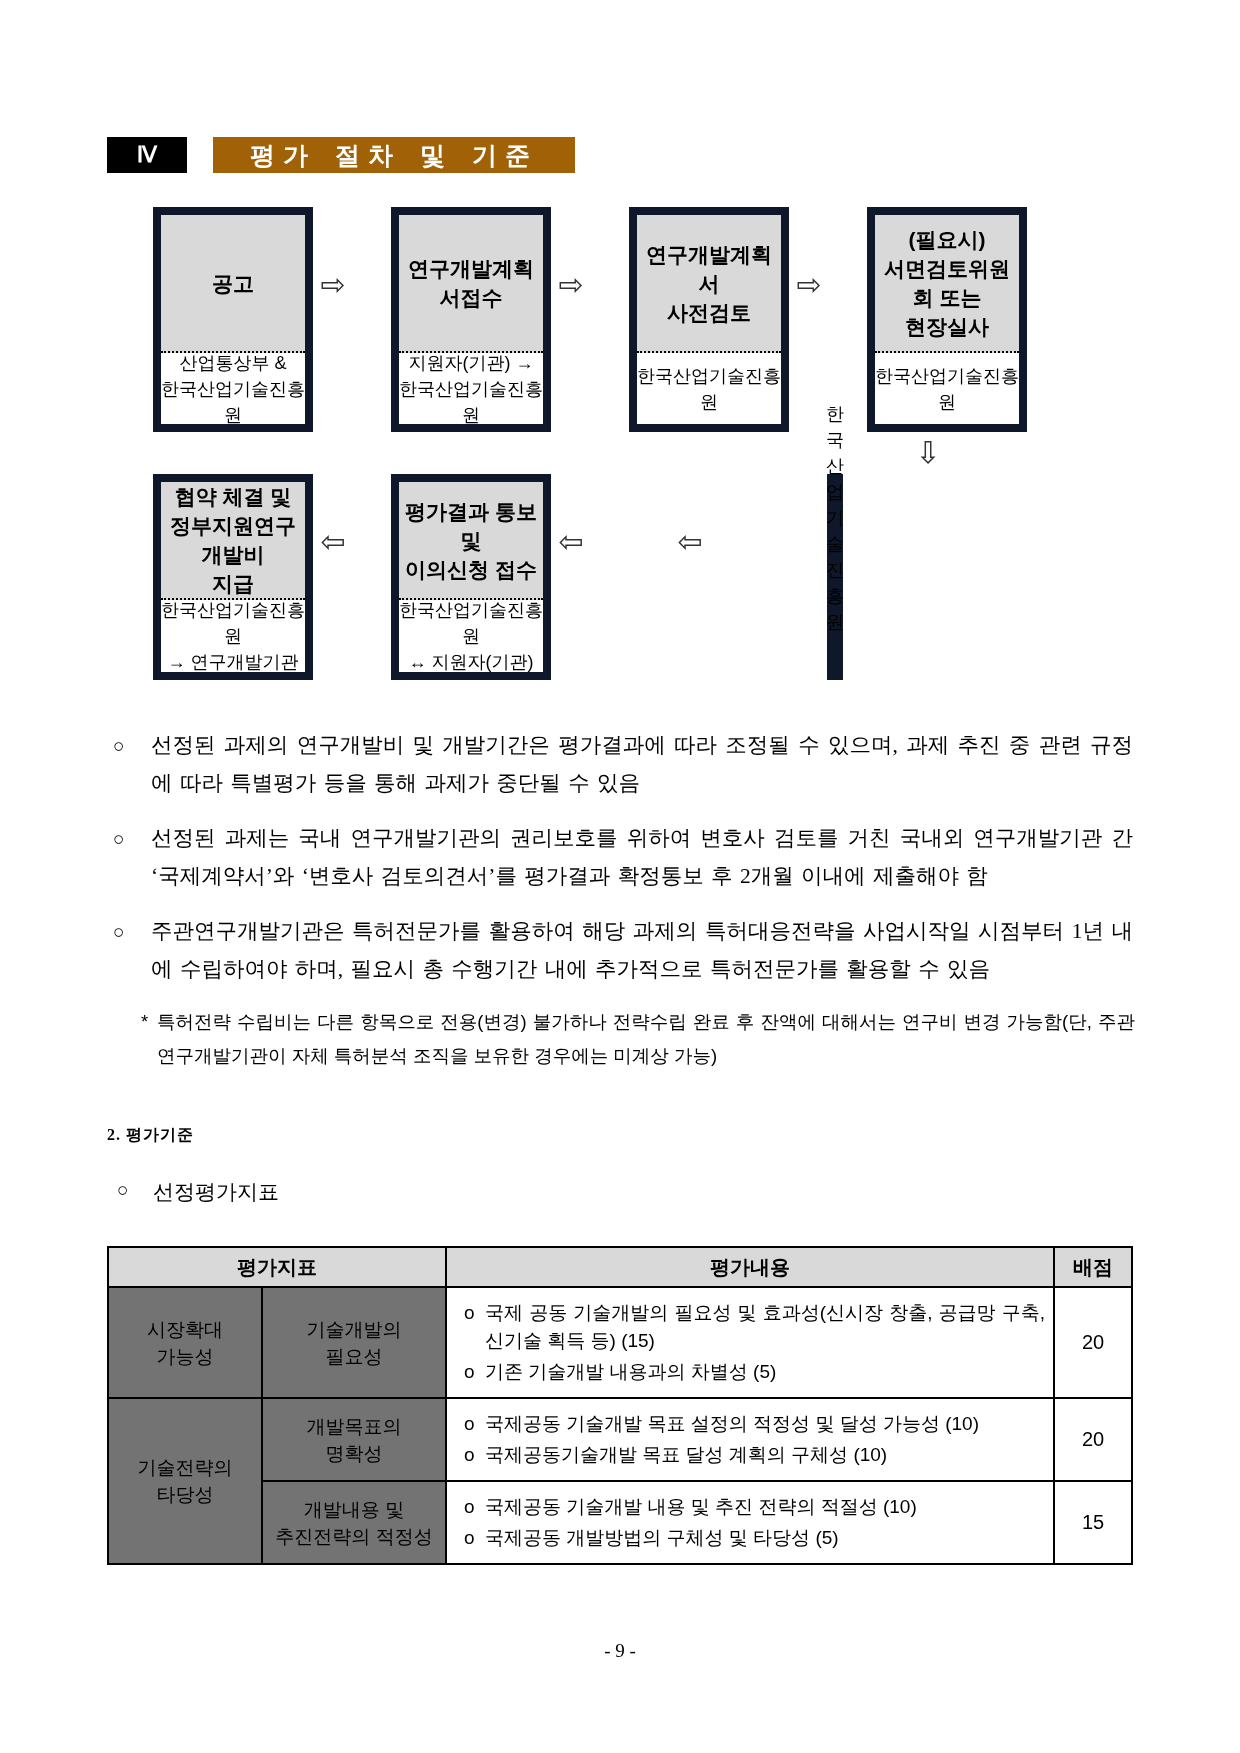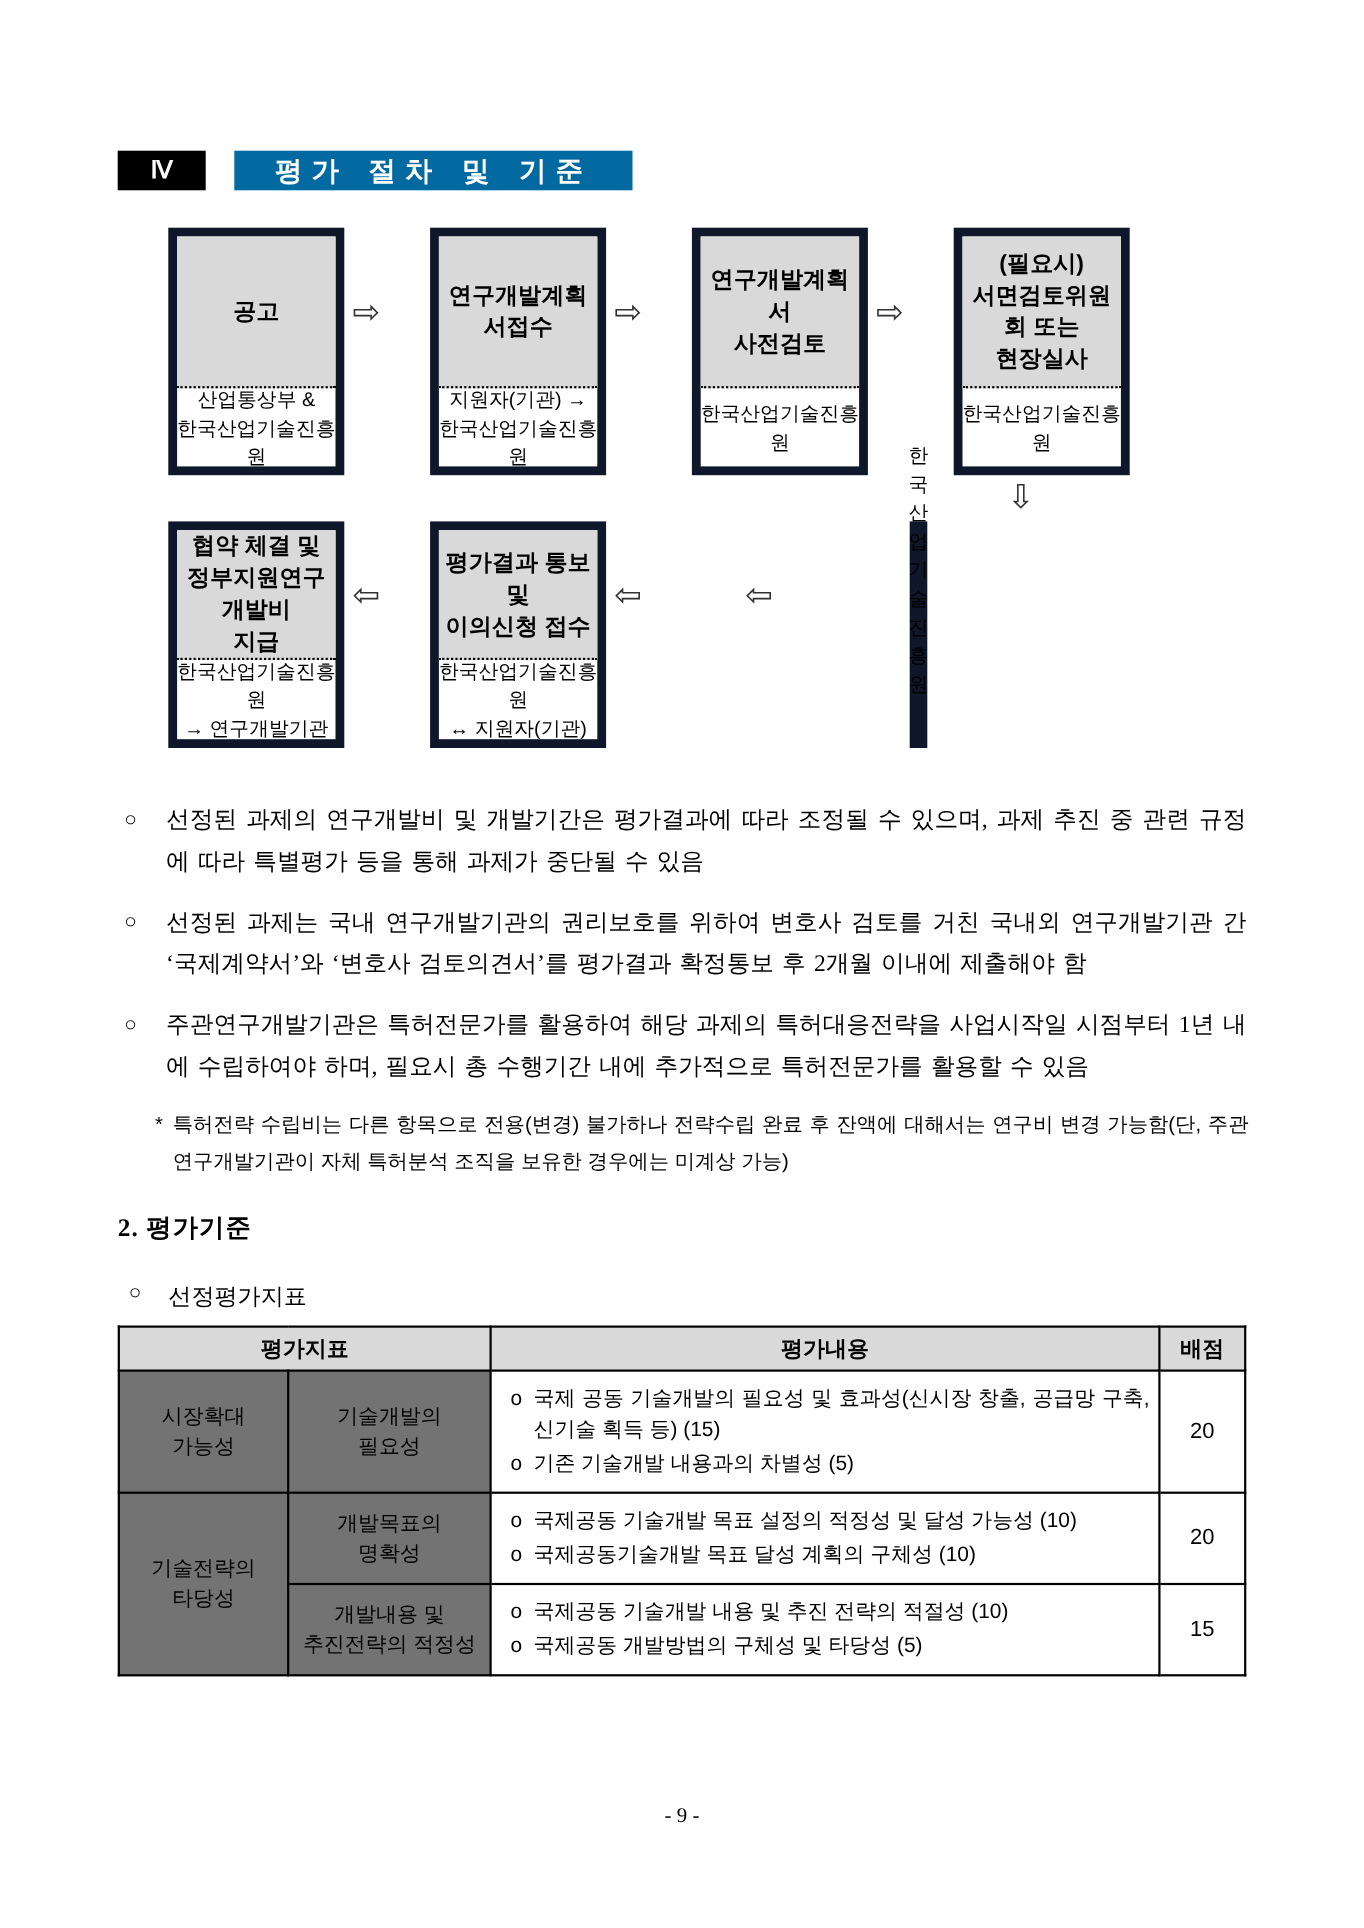--- a/index.html
+++ b/index.html
@@ -11,21 +11,21 @@
     font-family:"Liberation Serif", serif;
   }
   
   .title-row { display:flex; align-items:stretch; gap:26px; }
   .badge {
     background:#000; color:#fff; width:80px; height:36px;
     display:flex; align-items:center; justify-content:center;
     font-family:"Liberation Sans", sans-serif; font-size:22px; font-weight:bold;
   }
   .doc-title {
-    background:#0369a1; color:#fff; width:362px; height:36px;
+    background:#a16207; color:#fff; width:362px; height:36px;
     display:flex; align-items:center; justify-content:center;
     font-family:"Liberation Sans", sans-serif; font-size:25px; font-weight:bold;
     letter-spacing:8px; word-spacing:4px; white-space:nowrap;
   }
   h2.sec { font-size:23px; font-weight:bold; margin-top:34px; letter-spacing:1px; }
   
   .flow { width:912px; margin:34px 0 0 8px; }
   .flow-grid { display:grid; grid-template-columns:1fr 40px 1fr 40px 1fr 40px 1fr; }
   .fbox { border:8px solid #0f172a; display:flex; flex-direction:column; background:#fff;margin-left:38px; }
   .ftitle {
@@ -57,26 +57,26 @@
     position:relative; padding-left:44px; font-size:21.5px; line-height:38px;
     text-align:justify; margin-bottom:17px; word-spacing:2px;
   }
   .bullet .marker { position:absolute; left:6px; top:1px; font-size:19px; }
   .footnote {
     position:relative; margin:6px 0 0 28px; padding-left:22px; width:1000px;
     font-family:"Liberation Sans", sans-serif; font-size:18.5px; line-height:34px;
     text-align:justify;
   }
   .footnote .marker { position:absolute; left:6px; top:0; }
-  h2.sec2 { font-size:23px; font-weight:bold; margin-top:28px; letter-spacing:1px; }
+  h2.sec2 { font-size:16px; font-weight:bold; margin-top:52px; letter-spacing:1px; }
   .subbullet { position:relative; margin-top:32px; padding-left:46px; font-size:21px; }
   .subbullet .marker { position:absolute; left:10px; top:1px; font-size:19px; }
   
   table.criteria {
-    width:1026px; margin-top:13px; border-collapse:collapse;
+    width:1026px; margin-top:40px; border-collapse:collapse;
     font-family:"Liberation Sans", sans-serif; font-size:19px;
     border:2px solid #000;
   }
   table.criteria th, table.criteria td { border:2px solid #000; }
   table.criteria th {
     background:#d9d9d9; font-weight:bold; font-size:20px; height:40px; text-align:center;
   }
   td.gcell {
     background:#737373; text-align:center; white-space:pre-line; line-height:27px;
     padding:4px 2px;

